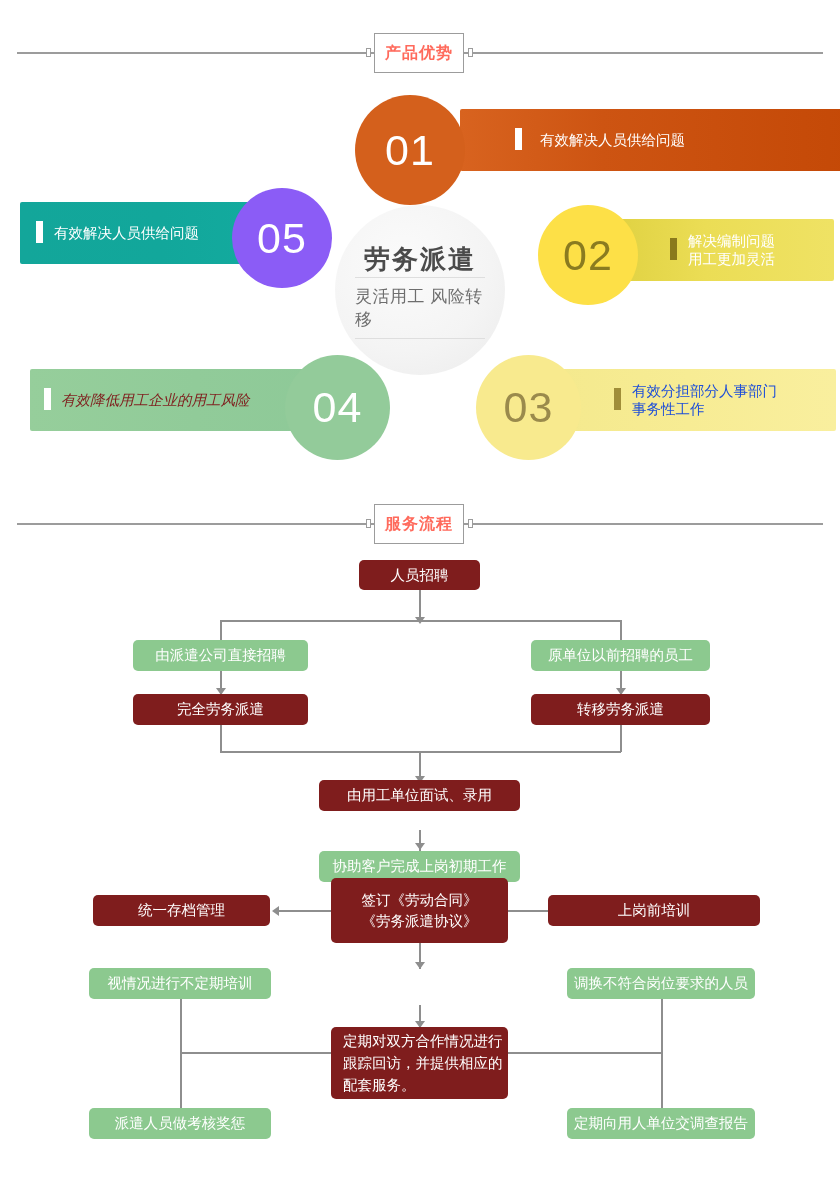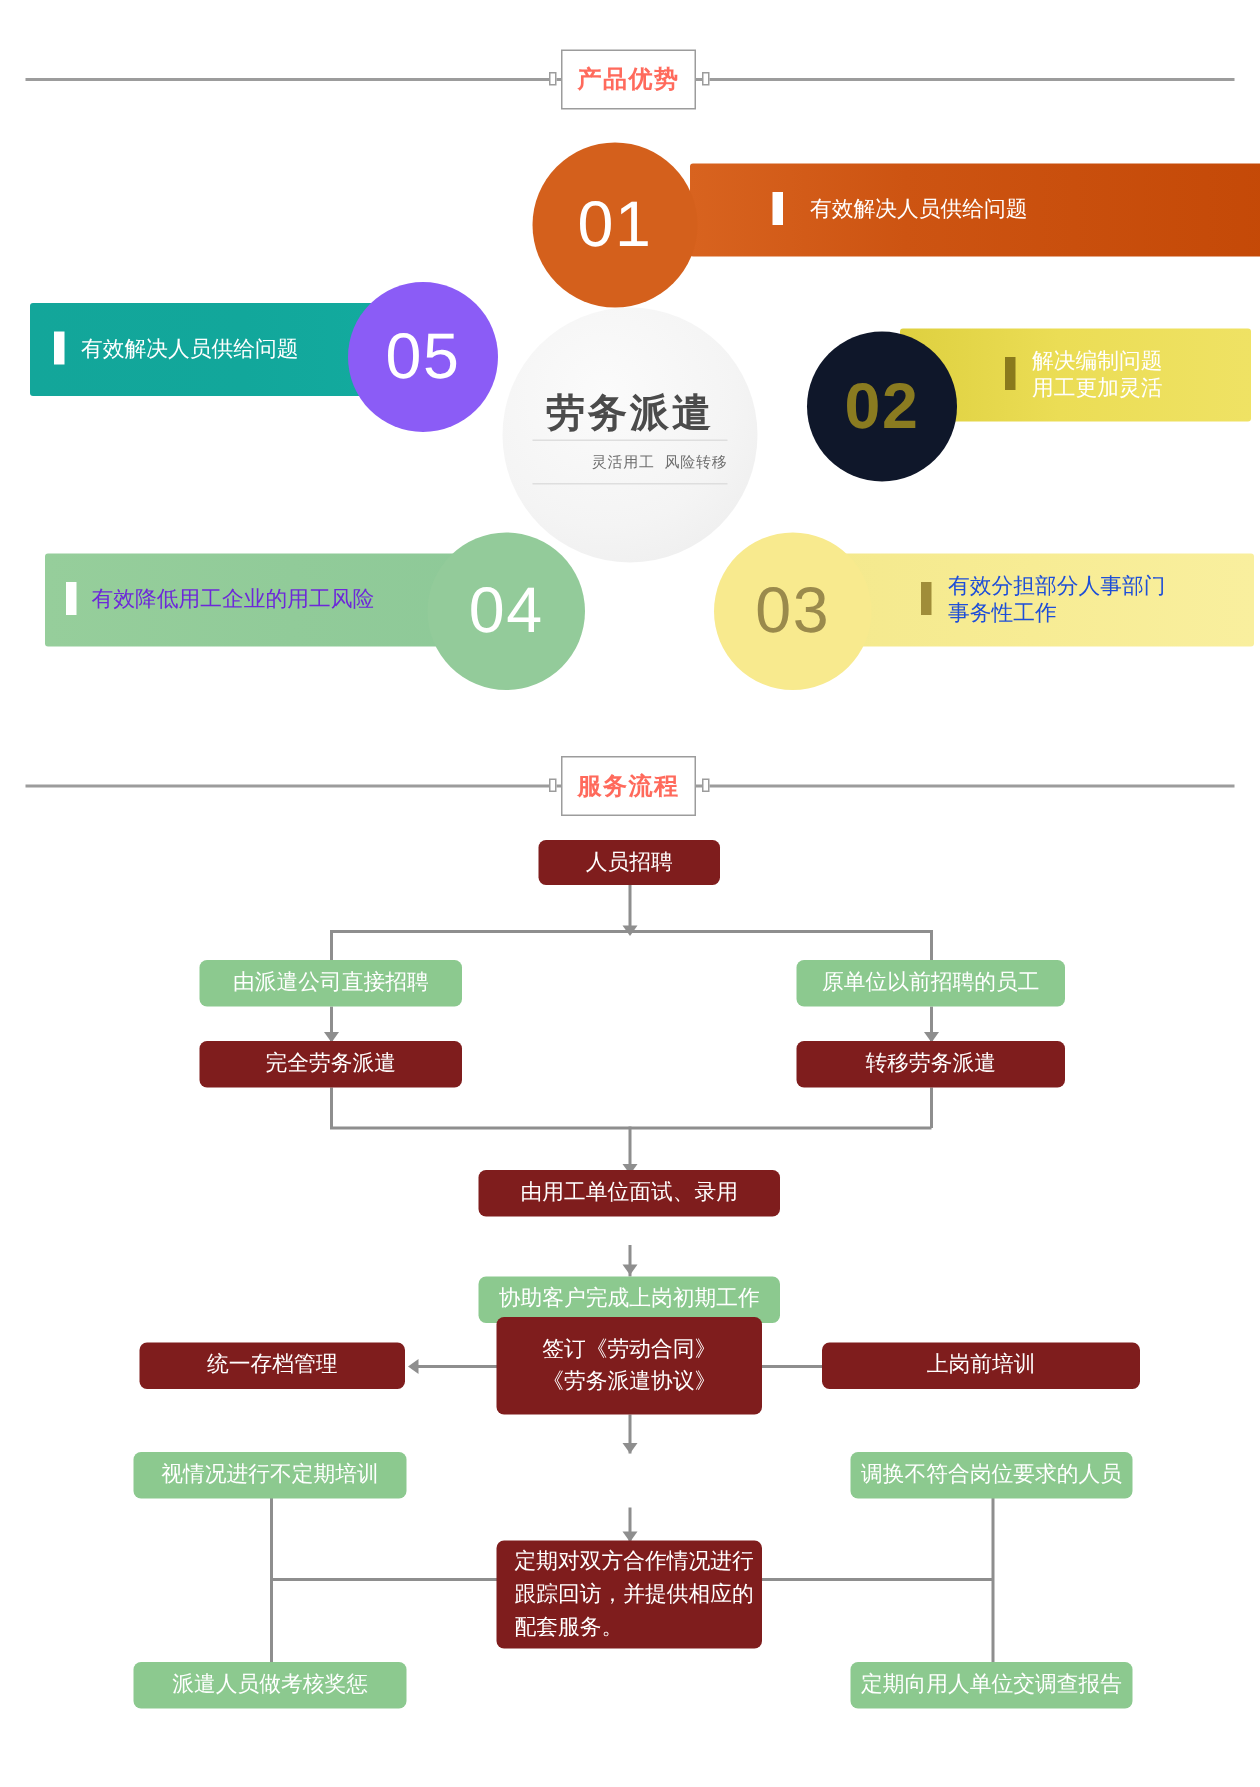--- a/index.html
+++ b/index.html
@@ -64,22 +64,22 @@
   #adv01 .mark { left: 160px; top: 33px; background: #ffffff; }
   #adv01 .txt { left: 185px; top: 36px; color: #ffffff; }
 
   
   #adv02 { left: 538px; top: 205px; width: 270px; height: 90px; }
   #adv02 .bar {
     left: 62px; top: 14px; width: 234px; height: 62px;
     background: linear-gradient(90deg, #ded03f 0%, #ebdd55 45%, #efe264 100%);
   }
   #adv02 .circle {
-    left: 0; top: 16px; width: 100px; height: 100px;
-    background: #0f172a; color: #8a7b20; font-weight: bold;
+    left: 0; top: 0; width: 100px; height: 100px;
+    background: #fde047; color: #8a7b20;
   }
   #adv02 .mark { left: 132px; top: 33px; background: #8a7a1c; }
   #adv02 .txt { left: 150px; top: 27px; color: #ffffff; }
 
   
   #adv03 { left: 476px; top: 355px; width: 334px; height: 92px; }
   #adv03 .bar {
     left: 66px; top: 14px; width: 294px; height: 62px;
     background: linear-gradient(90deg, #f4e98d 0%, #f7ec94 50%, #f9ef9e 100%);
   }
@@ -94,21 +94,21 @@
   #adv04 { left: 30px; top: 355px; width: 360px; height: 92px; }
   #adv04 .bar {
     left: 0px; top: 14px; width: 300px; height: 62px;
     background: linear-gradient(90deg, #96ce9b 0%, #91cb99 55%, #8ec998 100%);
   }
   #adv04 .circle {
     right: 0; top: 0; width: 105px; height: 105px;
     background: #93cb9a; color: #ffffff;
   }
   #adv04 .mark { left: 14px; top: 33px; background: #ffffff; }
-  #adv04 .txt { left: 31px; top: 36px; color: #6d28d9; }
+  #adv04 .txt { left: 31px; top: 36px; color: #7f1d1d; font-style: italic; }
 
   
   #adv05 { left: 20px; top: 188px; width: 312px; height: 92px; }
   #adv05 .bar {
     left: 0px; top: 14px; width: 258px; height: 62px;
     background: linear-gradient(90deg, #13a69a 0%, #12a79b 55%, #13ab9f 100%);
   }
   #adv05 .circle {
     right: 0; top: 0; width: 100px; height: 100px;
     background: #8b5cf6; color: #ffffff;
@@ -121,24 +121,24 @@
     position: absolute; left: 335px; top: 205px;
     width: 170px; height: 170px; border-radius: 50%;
     background: radial-gradient(circle at 40% 34%, #fbfbfb 0%, #f4f4f4 58%, #ebebeb 100%);
     display: flex; flex-direction: column; align-items: center; justify-content: center;
   }
   #hub .hub-title {
     font-size: 26px; font-weight: 700; color: #4b4b4b; letter-spacing: 2px;
     margin-bottom: 0;
   }
   #hub .hub-sub {
-    font-size: 10px; color: #6e6e6e; letter-spacing: 0.5px;
+    font-size: 17px; color: #6e6e6e; letter-spacing: 0.5px;
     padding: 7px 0 7px 0;
     border-top: 1px solid #dedede; border-bottom: 1px solid #dedede;
-    width: 130px; text-align: right; font-family: Liberation Mono, monospace;
+    width: 130px; text-align: left;
   }
 
   
   #flow { position: absolute; left: 0; top: 540px; width: 840px; height: 640px; }
   .node {
     position: absolute; border-radius: 5px;
     display: flex; align-items: center; justify-content: center;
     color: #ffffff; font-size: 14.5px; line-height: 21px;
     text-align: center; white-space: pre-line;
   }

